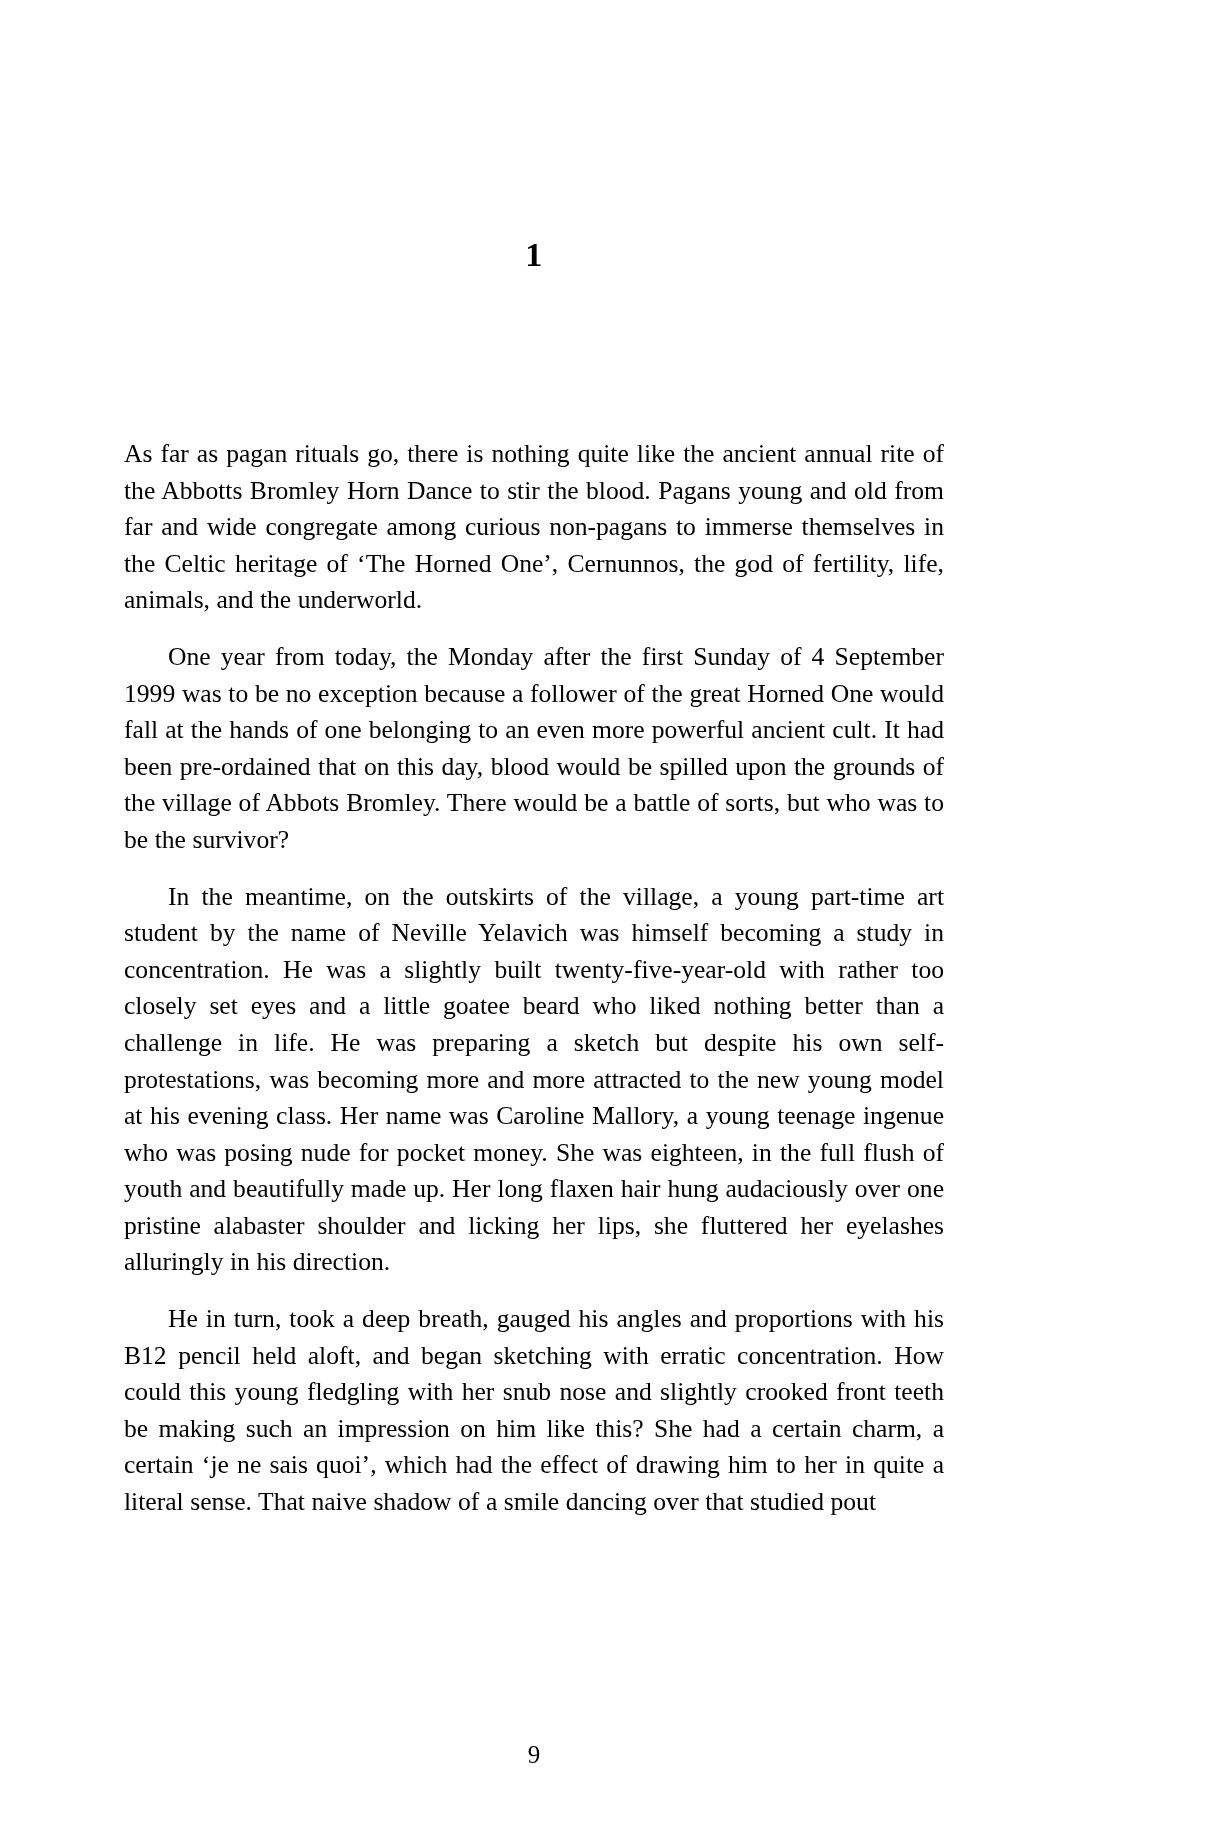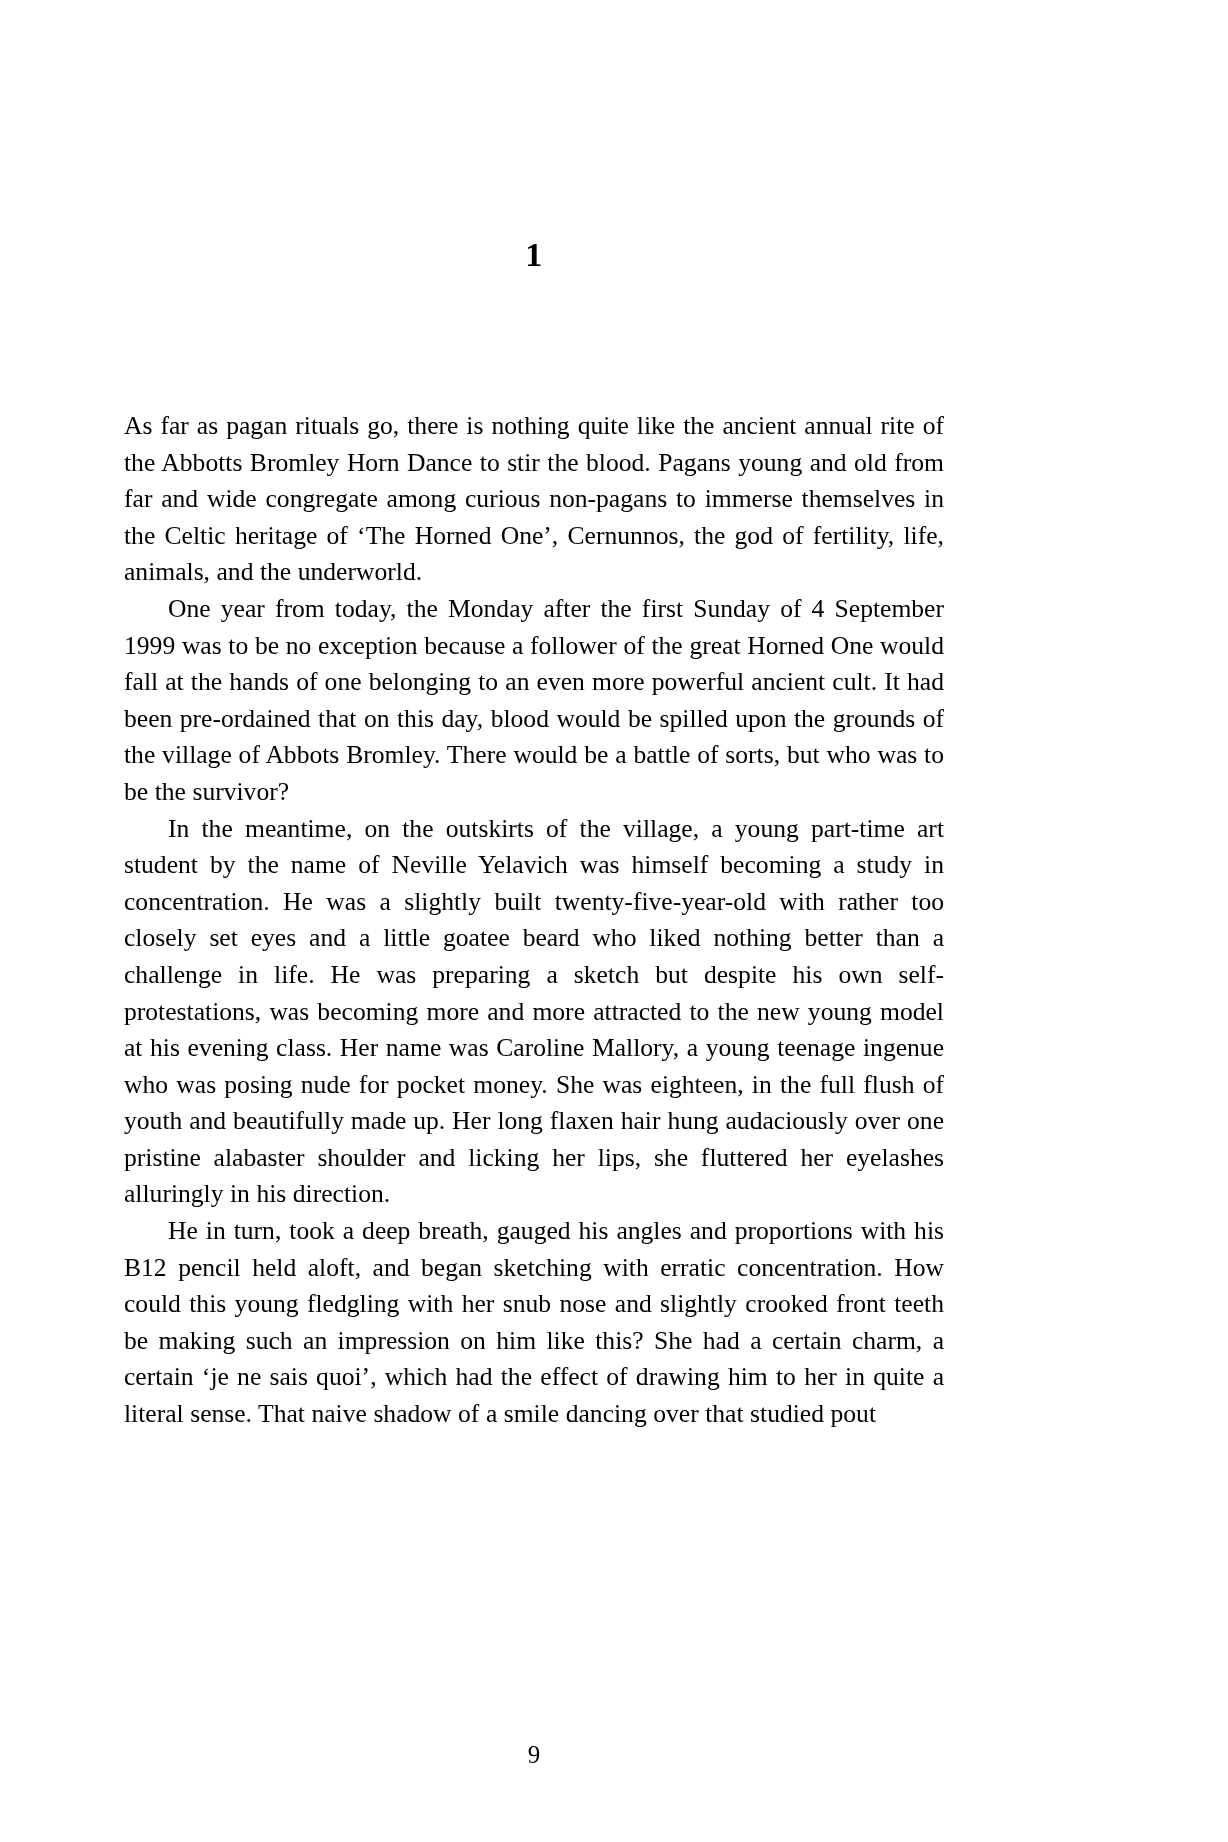--- a/index.html
+++ b/index.html
@@ -35,36 +35,37 @@
     width: 820px;
     text-align: center;
     font-size: 34px;
     font-weight: bold;
     line-height: 1.0;
     letter-spacing: 0.5px;
   }
   .body-text {
     position: absolute;
     left: 0;
-    top: 408px;
+    top: 436px;
     width: 820px;
   }
   .body-text p {
     margin: 0;
     padding: 0;
     font-size: 25.6px;
     line-height: 36.6px;
     text-align: justify;
     text-justify: inter-word;
     hyphens: none;
     -webkit-hyphens: none;
     word-spacing: 0.1px;
   }
   .body-text p.indent {
     text-indent: 44px;
+    margin-top: 20px;
   }
   .body-text p.first {
     text-indent: 0;
   }
   .page-number {
     position: absolute;
     left: 0;
     top: 1742px;
     width: 820px;
     text-align: center;

